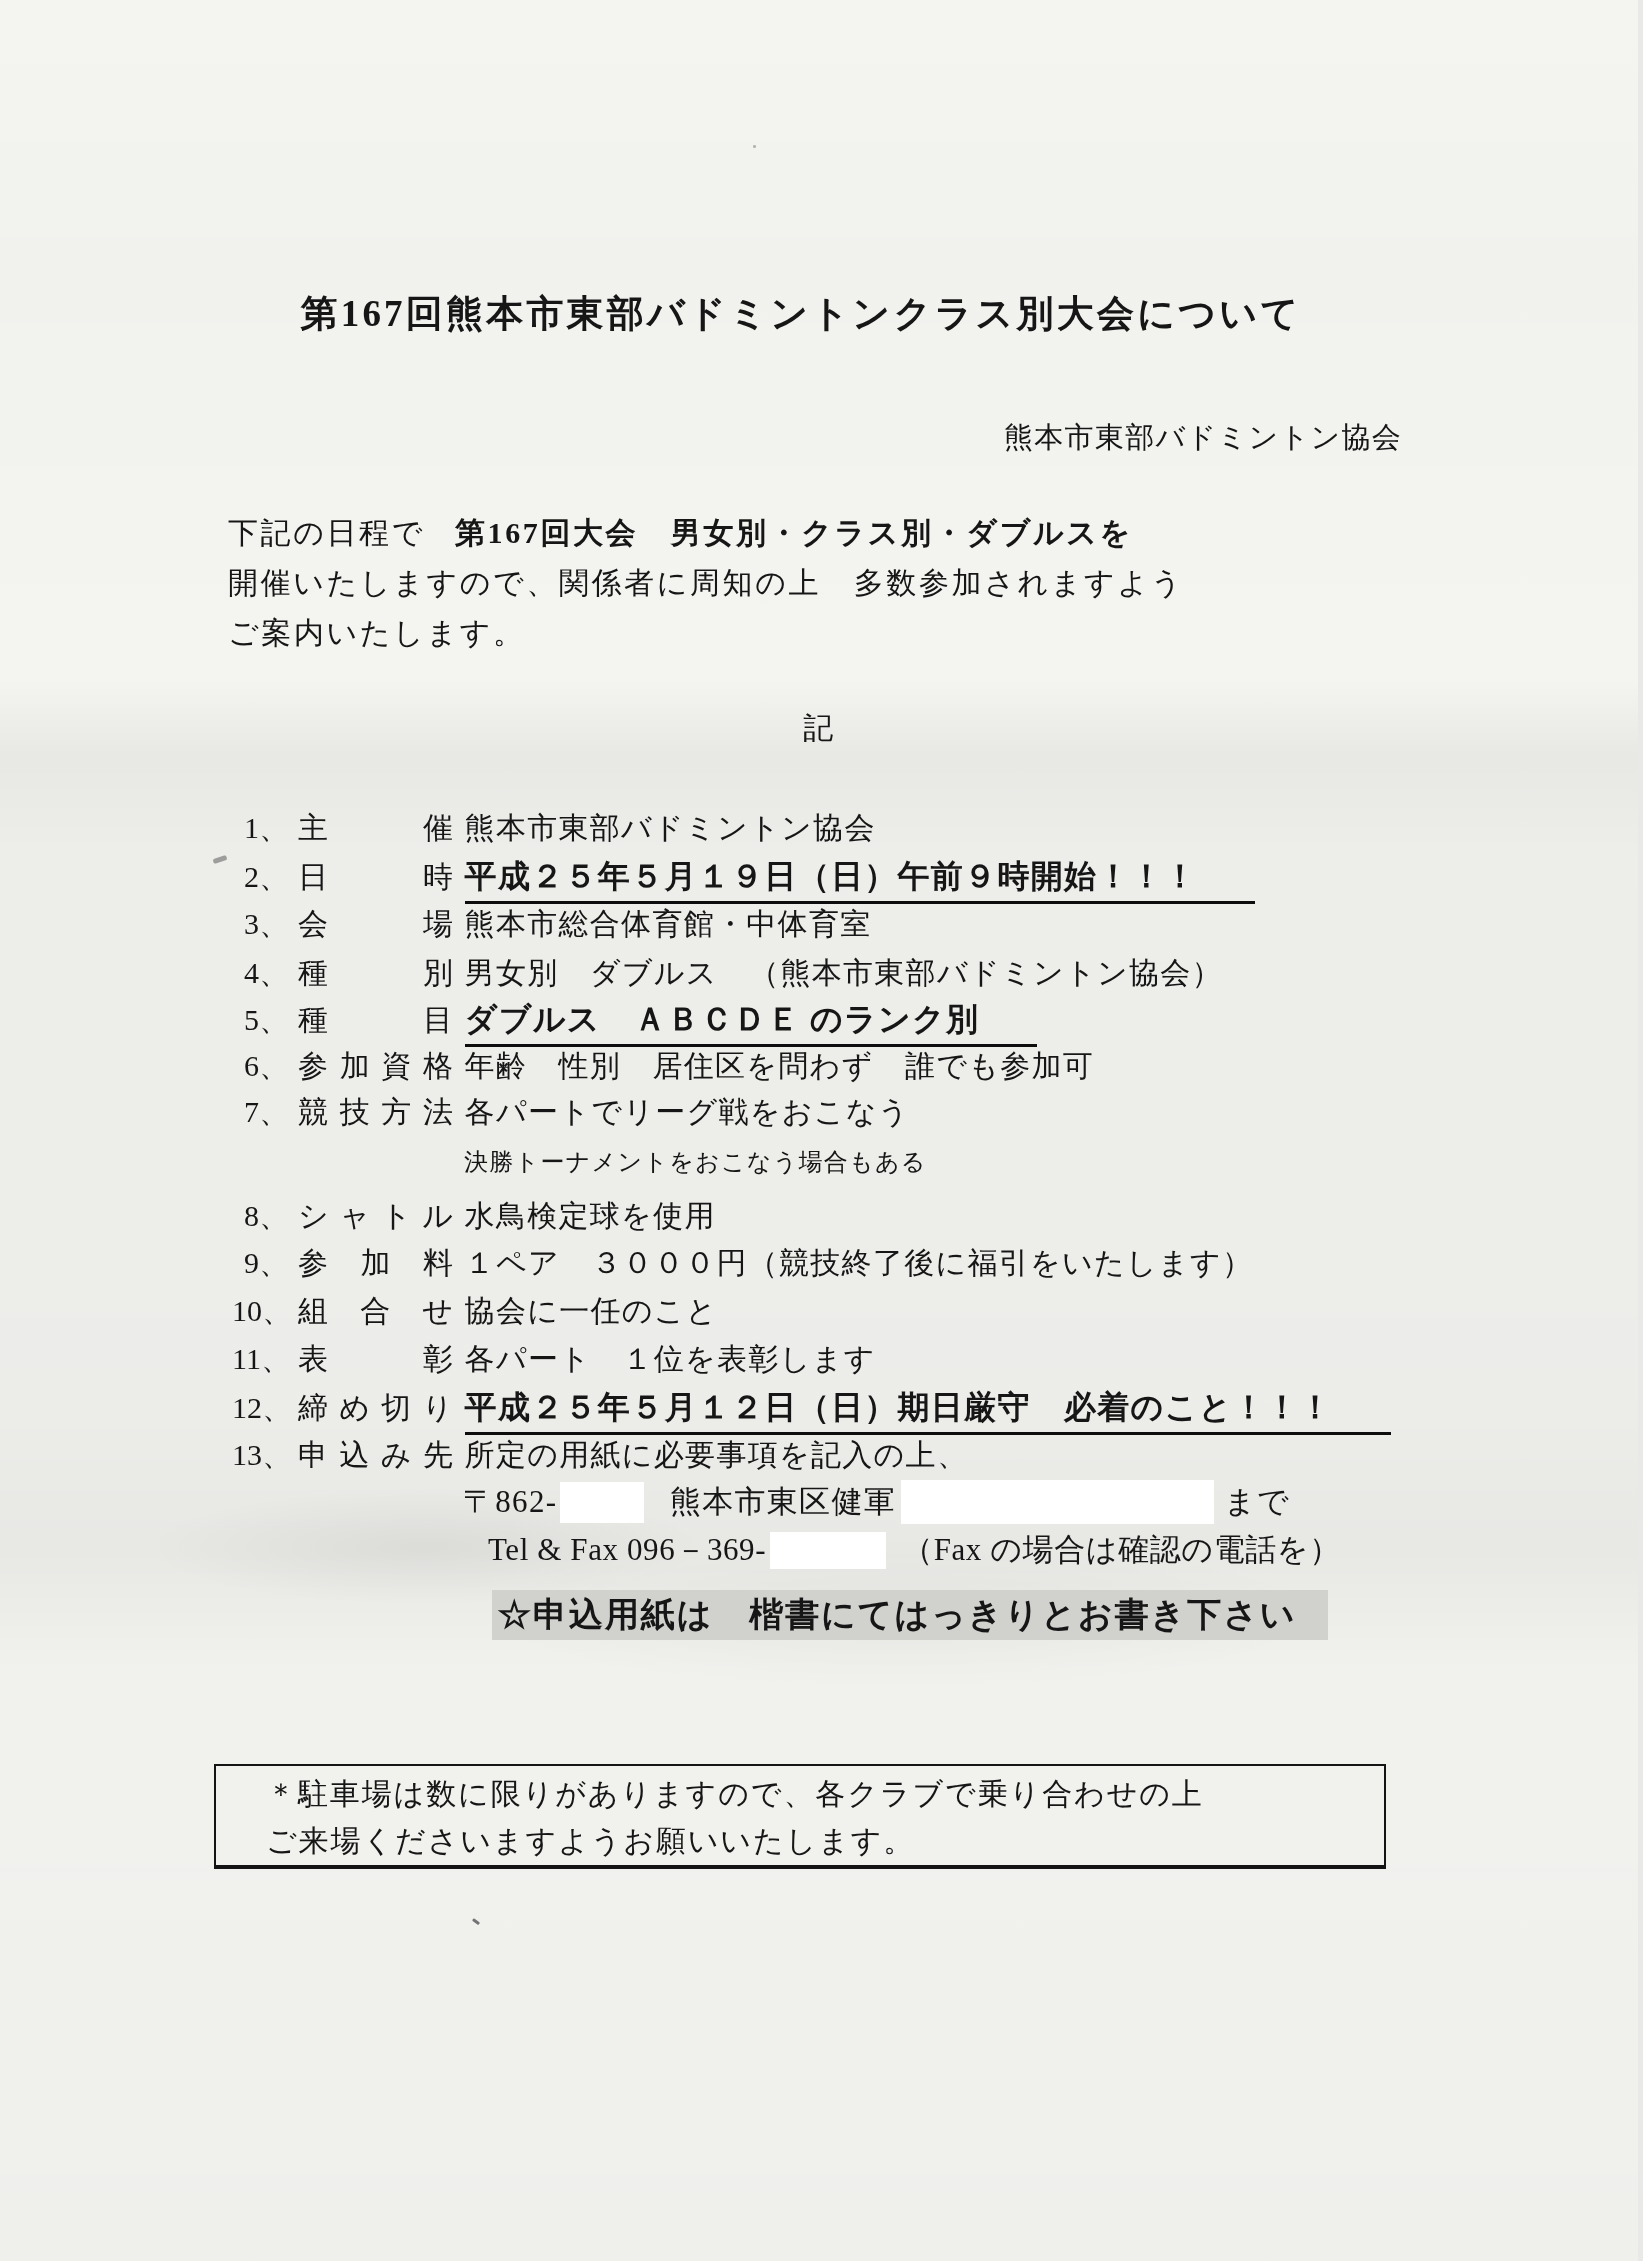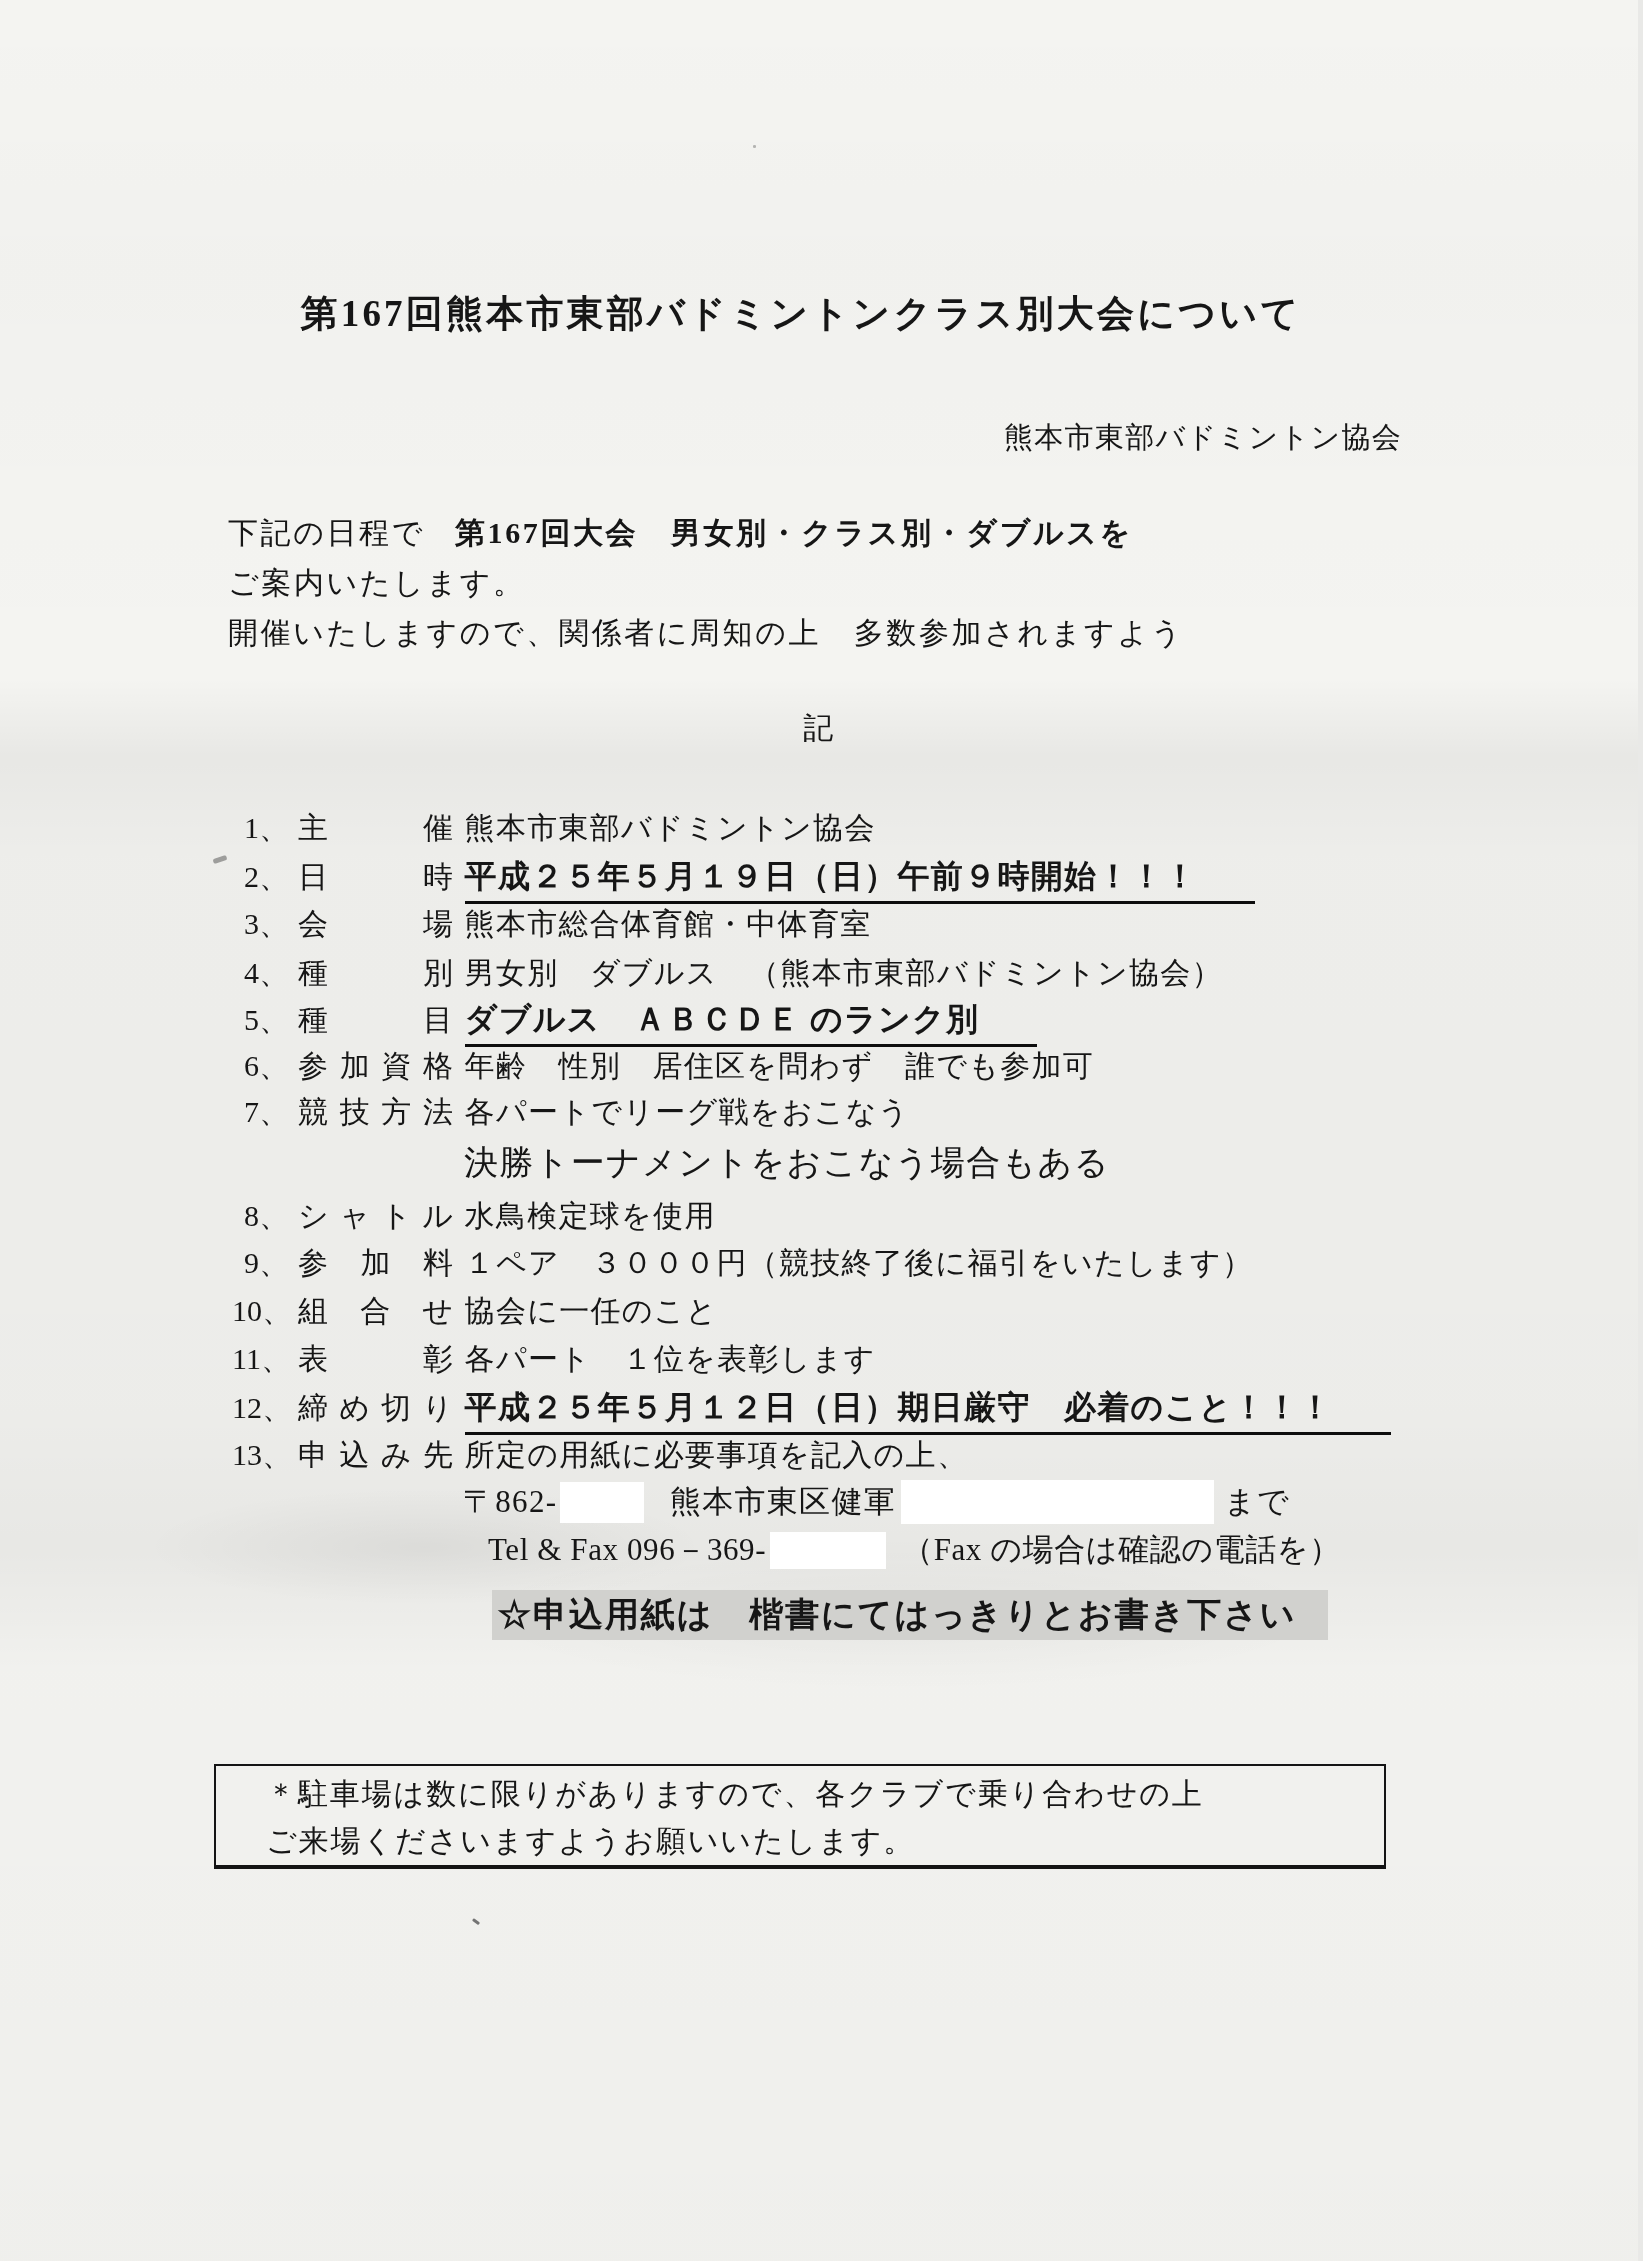--- a/index.html
+++ b/index.html
@@ -52,21 +52,21 @@
        font-size:30px;line-height:37px;white-space:nowrap;}
   .num{width:57px;text-align:right;letter-spacing:0;}
   .label{width:155px;margin-left:9px;letter-spacing:0;
          text-align:justify;text-align-last:justify;}
   .value{margin-left:11.6px;letter-spacing:1.3px;}
   .em .value{
     font-weight:bold;font-size:32px;
     border-bottom:3.2px solid #0d0d0d;
     padding:0 58px 6.4px 0;
   }
-  .cont{position:absolute;left:464px;font-size:34px;line-height:37px;
+  .cont{position:absolute;left:464px;font-size:24px;line-height:37px;
         letter-spacing:1.3px;white-space:nowrap;}
 
   .addr-row{position:absolute;top:1480px;left:463px;display:flex;
             align-items:center;font-size:31px;letter-spacing:1.3px;white-space:nowrap;}
   .tel-row{position:absolute;top:1529px;left:488px;display:flex;
            align-items:center;font-size:31px;letter-spacing:0.6px;white-space:nowrap;}
   .redact{display:inline-block;background:#ffffff;}
   .rd1{width:84px;height:41px;margin-left:2.6px;}
   .rd2{width:313px;height:44px;margin-left:5.2px;}
   .rd3{width:116px;height:37px;margin-left:3.9px;}
@@ -103,22 +103,22 @@
   <div class="title">第167回熊本市東部バドミントンクラス別大会について</div>
 
   <div class="org">熊本市東部バドミントン協会</div>
 
   <div class="intro">
     <div class="intro-line">
       <span>下記の日程で</span>
       <span class="intro-gap"></span>
       <span class="bold">第167回大会　男女別・クラス別・ダブルスを</span>
     </div>
+    <div class="intro-line">開催いたしますので、関係者に周知の上　多数参加されますよう</div>
     <div class="intro-line">ご案内いたします。</div>
-    <div class="intro-line">開催いたしますので、関係者に周知の上　多数参加されますよう</div>
   </div>
 
   <div class="record">記</div>
 
   <div class="row" style="top:809px">
     <span class="num">1、</span>
     <span class="label">主催</span>
     <span class="value">熊本市東部バドミントン協会</span>
   </div>
   <div class="row em" style="top:858px">

